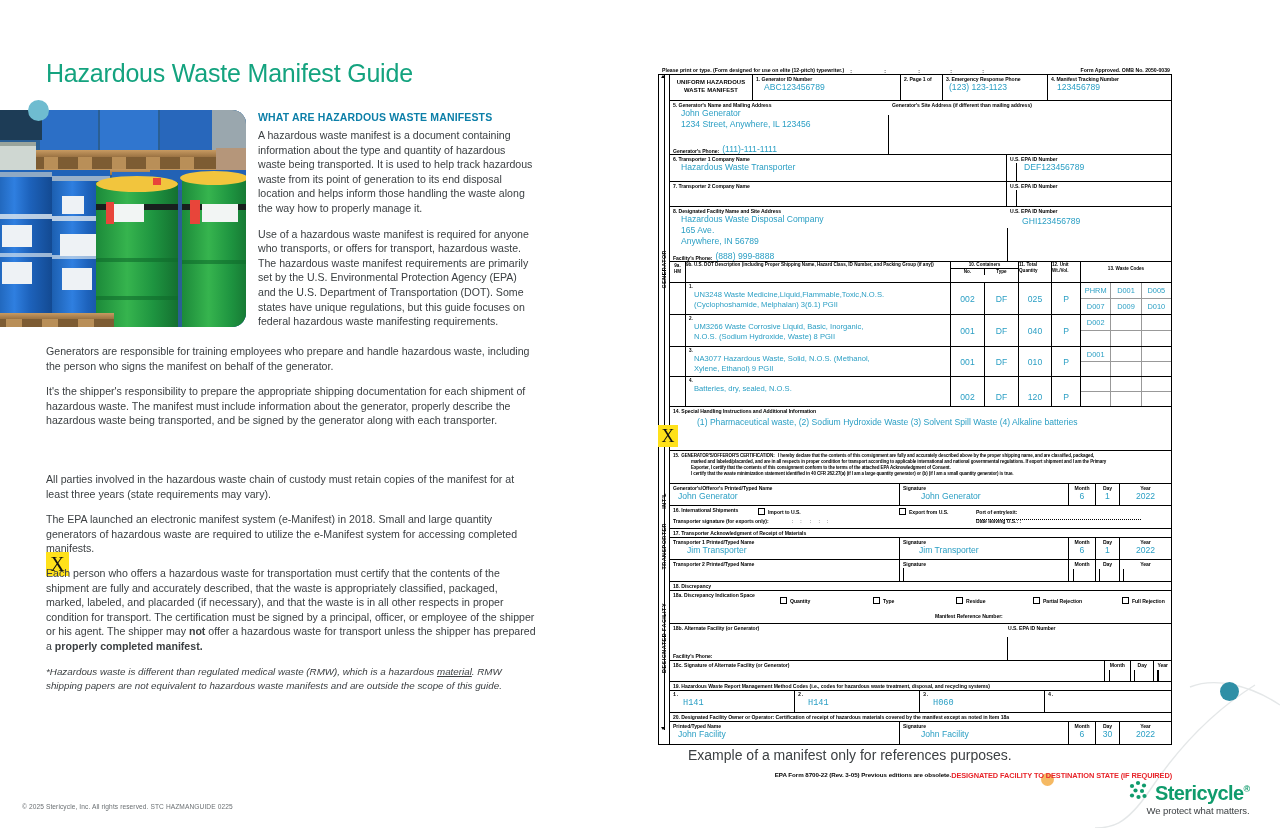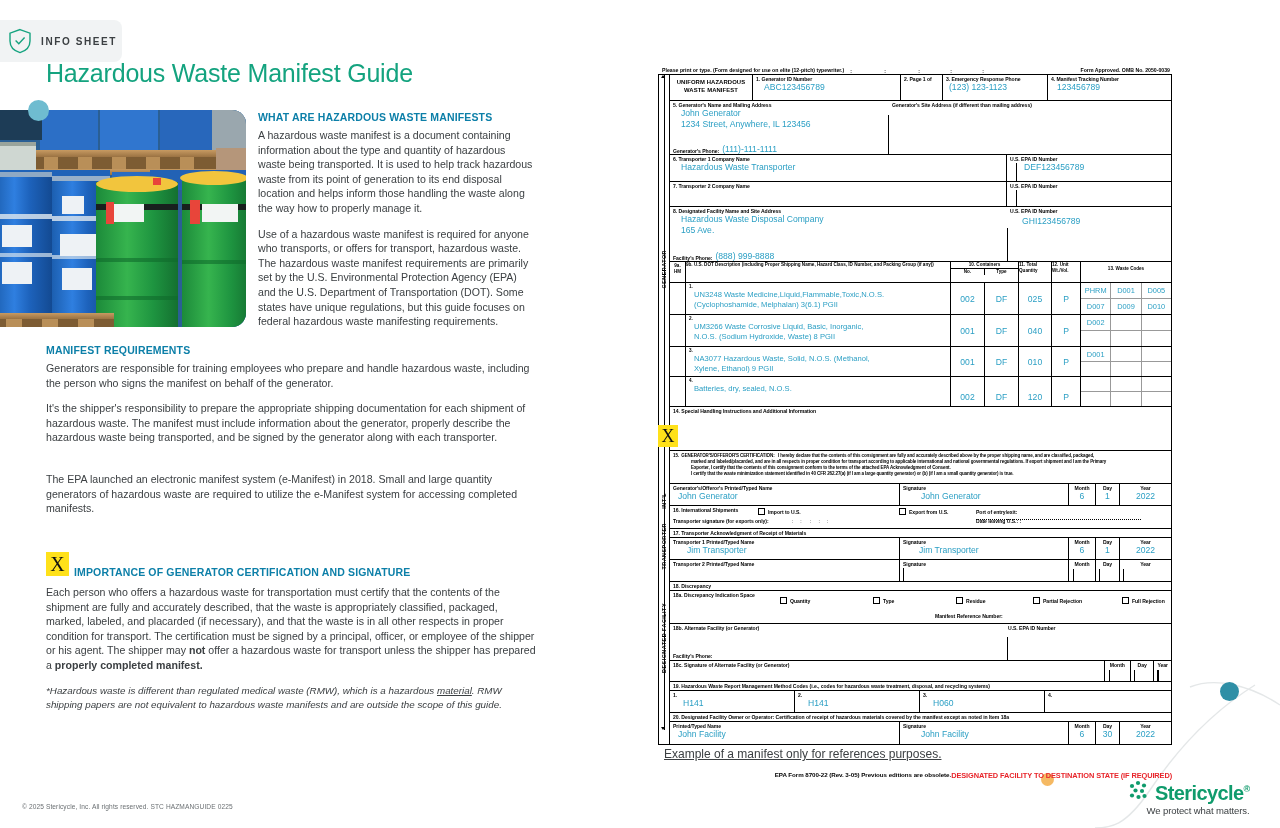--- a/index.html
+++ b/index.html
@@ -95,22 +95,22 @@
   }
   .logo .tag {
     font-size:9.5px; color:#3c4043; letter-spacing:-0.1px;
     text-align:right; margin-top:1px;
   }
   .logo-wrap { display:flex; align-items:center; gap:5px; }
   .logo-dots { width:22px; height:22px; }
 
   
   .caption {
-    position:absolute; left:664px; top:747px;
-    font-size:12px; color:#3c4043;text-decoration:underline;
+    position:absolute; left:688px; top:747px;
+    font-size:14px; color:#3c4043;
   }
 
   
   .manifest {
     position:absolute; left:658px; top:66px;
     width:514px;
     font-family:"Liberation Sans", sans-serif;
     color:#000;
   }
   .m-topline {
@@ -201,27 +201,20 @@
 
 <div id="page">
 
   <svg class="deco-curve" style="left:1000px; top:655px; width:280px; height:173px;">
     <path d="M 255 30 C 215 55 180 90 150 135 C 125 172 110 173 95 173" fill="none" stroke="#e4e7e8" stroke-width="1.4"></path>
     <path d="M 280 50 C 250 30 215 22 190 32" fill="none" stroke="#e4e7e8" stroke-width="1.4"></path>
   </svg>
   <div class="dot" style="left:1220px; top:682px; width:19px; height:19px; background:#2f8fa6;"></div>
   <div class="dot" style="left:1041px; top:773px; width:13px; height:13px; background:#f5b963;"></div>
 
-  <div class="badge">
-    <svg class="shield" viewBox="0 0 24 26">
-      <path d="M12 1.6 L22 5.2 V13 C22 19 17.4 23 12 24.6 C6.6 23 2 19 2 13 V5.2 Z" fill="none" stroke="#14a37f" stroke-width="1.4"></path>
-      <path d="M7.6 12.6 L10.8 15.8 L16.6 9.6" fill="none" stroke="#14a37f" stroke-width="1.4"></path>
-    </svg>
-    <div class="label">INFO SHEET</div>
-  </div>
 
   <div class="page-title">Hazardous Waste Manifest Guide</div>
 
   <div class="hero">
     <svg width="246" height="217" viewBox="0 0 246 217">
       <defs>
         <linearGradient id="blueDrum" x1="0" y1="0" x2="1" y2="0">
           <stop offset="0%" stop-color="#1c5fb0"></stop>
             <stop offset="35%" stop-color="#2f7fe0"></stop>
           <stop offset="62%" stop-color="#1d62bb"></stop>
@@ -309,34 +302,33 @@
   </div>
   <div class="hero-dot"></div>
 
   <div class="col-right-top">
     <h3 class="sec">WHAT ARE HAZARDOUS WASTE MANIFESTS</h3>
     <p class="body">A hazardous waste manifest is a document containing information about the type and quantity of hazardous waste being transported. It is used to help track hazardous waste from its point of generation to its end disposal location and helps inform those handling the waste along the way how to properly manage it.</p>
     <p class="body">Use of a hazardous waste manifest is required for anyone who transports, or offers for transport, hazardous waste. The hazardous waste manifest requirements are primarily set by the U.S. Environmental Protection Agency (EPA) and the U.S. Department of Transportation (DOT). Some states have unique regulations, but this guide focuses on federal hazardous waste manifesting requirements.</p>
   </div>
 
   <div class="col-wide" style="top:344px;">
-    <h3 class="sec">MANIFEST REQUIREMENTS</h3>
     <p class="body">Generators are responsible for training employees who prepare and handle hazardous waste, including the person who signs the manifest on behalf of the generator.</p>
     <p class="body">It's the shipper's responsibility to prepare the appropriate shipping documentation for each shipment of hazardous waste. The manifest must include information about the generator, properly describe the hazardous waste being transported, and be signed by the generator along with each transporter.</p>
   </div>
 
   <div class="col-wide" style="top:472px;">
+    <p class="body">All parties involved in the hazardous waste chain of custody must retain copies of the manifest for at least three years (state requirements may vary).</p>
     <p class="body">The EPA launched an electronic manifest system (e-Manifest) in 2018. Small and large quantity generators of hazardous waste are required to utilize the e-Manifest system for accessing completed manifests.</p>
   </div>
 
   <div class="xmark" style="left:46px; top:552px;">
     <span>X</span>
   </div>
   <div class="col-wide" style="top:566px;">
-    <h3 class="sec" style="margin-left:28px; margin-bottom:7px;">IMPORTANCE OF GENERATOR CERTIFICATION AND SIGNATURE</h3>
     <p class="body">Each person who offers a hazardous waste for transportation must certify that the contents of the shipment are fully and accurately described, that the waste is appropriately classified, packaged, marked, labeled, and placarded (if necessary), and that the waste is in all other respects in proper condition for transport. The certification must be signed by a principal, officer, or employee of the shipper or his agent. The shipper may <b>not</b> offer a hazardous waste for transport unless the shipper has  prepared a <b>properly completed manifest.</b></p>
     <p class="foot">*Hazardous waste is different than regulated medical waste (RMW), which is a hazardous <u>material</u>. RMW shipping papers are not equivalent to hazardous waste manifests and are outside the scope of this guide.</p>
   </div>
 
   <div class="copyright">© 2025 Stericycle, Inc. All rights reserved.    STC HAZMANGUIDE 0225</div>
 
   <div class="logo">
     <div class="logo-wrap">
       <svg class="logo-dots" viewBox="0 0 22 22">
         <g fill="#0f9b6c">
@@ -445,20 +437,21 @@
             <div class="lbl">U.S. EPA ID Number</div>
             <div class="vbar" style="left:9px; top:8px; height:17px;"></div>
           </div>
         </div>
 
         <div class="row" style="height:55px;">
           <div class="cell" style="flex:1; position:relative;">
             <div class="lbl">8. Designated Facility Name and Site Address</div>
             <div class="val" style="padding-left:8px;">Hazardous Waste Disposal Company</div>
             <div class="val" style="padding-left:8px;">165 Ave.</div>
+            <div class="val" style="padding-left:8px;">Anywhere, IN 56789</div>
             <div style="position:absolute; left:3px; bottom:0px; display:flex; align-items:flex-end; gap:3px;">
               <span class="lbl">Facility's Phone:</span>
               <span class="val" style="line-height:9px;">(888) 999-8888</span>
             </div>
             <div class="lbl" style="position:absolute; left:340px; top:1px;">U.S. EPA ID Number</div>
             <div class="val" style="position:absolute; left:352px; top:9px;">GHI123456789</div>
             <div class="vbar" style="left:337px; top:21px; height:34px;"></div>
           </div>
         </div>
 
@@ -623,20 +616,21 @@
                 <div class="code-cell"></div>
                 <div class="code-cell"></div>
               </div>
             </div>
           </div>
         </div>
 
         <div class="row" style="height:44px;">
           <div class="cell" style="flex:1;">
             <div class="lbl">14. Special Handling Instructions and Additional Information</div>
+            <div class="val" style="padding-left:24px; padding-top:3px;">(1) Pharmaceutical waste, (2) Sodium Hydroxide Waste (3) Solvent Spill Waste (4) Alkaline batteries</div>
           </div>
         </div>
 
         <div class="row" style="height:33px;">
           <div class="cell" style="flex:1; padding:0;">
             <div class="cert-text">
               <div class="t1">
                 <span>15.</span>
                 &nbsp;<span>GENERATOR'S/OFFEROR'S CERTIFICATION:</span>
                 &nbsp;&nbsp;<span>I hereby declare that the contents of this consignment are fully and accurately described above by the proper shipping name, and are classified, packaged,</span>
@@ -798,21 +792,21 @@
             <div class="vbar" style="left:3px; top:9px; height:12px;"></div>
           </div>
         </div>
 
         <div class="row" style="height:9px;">
           <div class="cell" style="flex:1;">
             <div class="lbl">19. Hazardous Waste Report Management Method Codes (i.e., codes for hazardous waste treatment, disposal, and recycling systems)</div>
           </div>
         </div>
 
-        <div class="row" style="height:22px;">
+        <div class="row" style="height:22px;font-family:Liberation Mono, monospace;">
           <div class="cell" style="width:125px;">
             <div class="lbl">1.</div>
             <div class="val" style="padding-left:10px;">H141</div>
           </div>
           <div class="cell" style="width:125px;">
             <div class="lbl">2.</div>
             <div class="val" style="padding-left:10px;">H141</div>
           </div>
           <div class="cell" style="width:125px;">
             <div class="lbl">3.</div>

